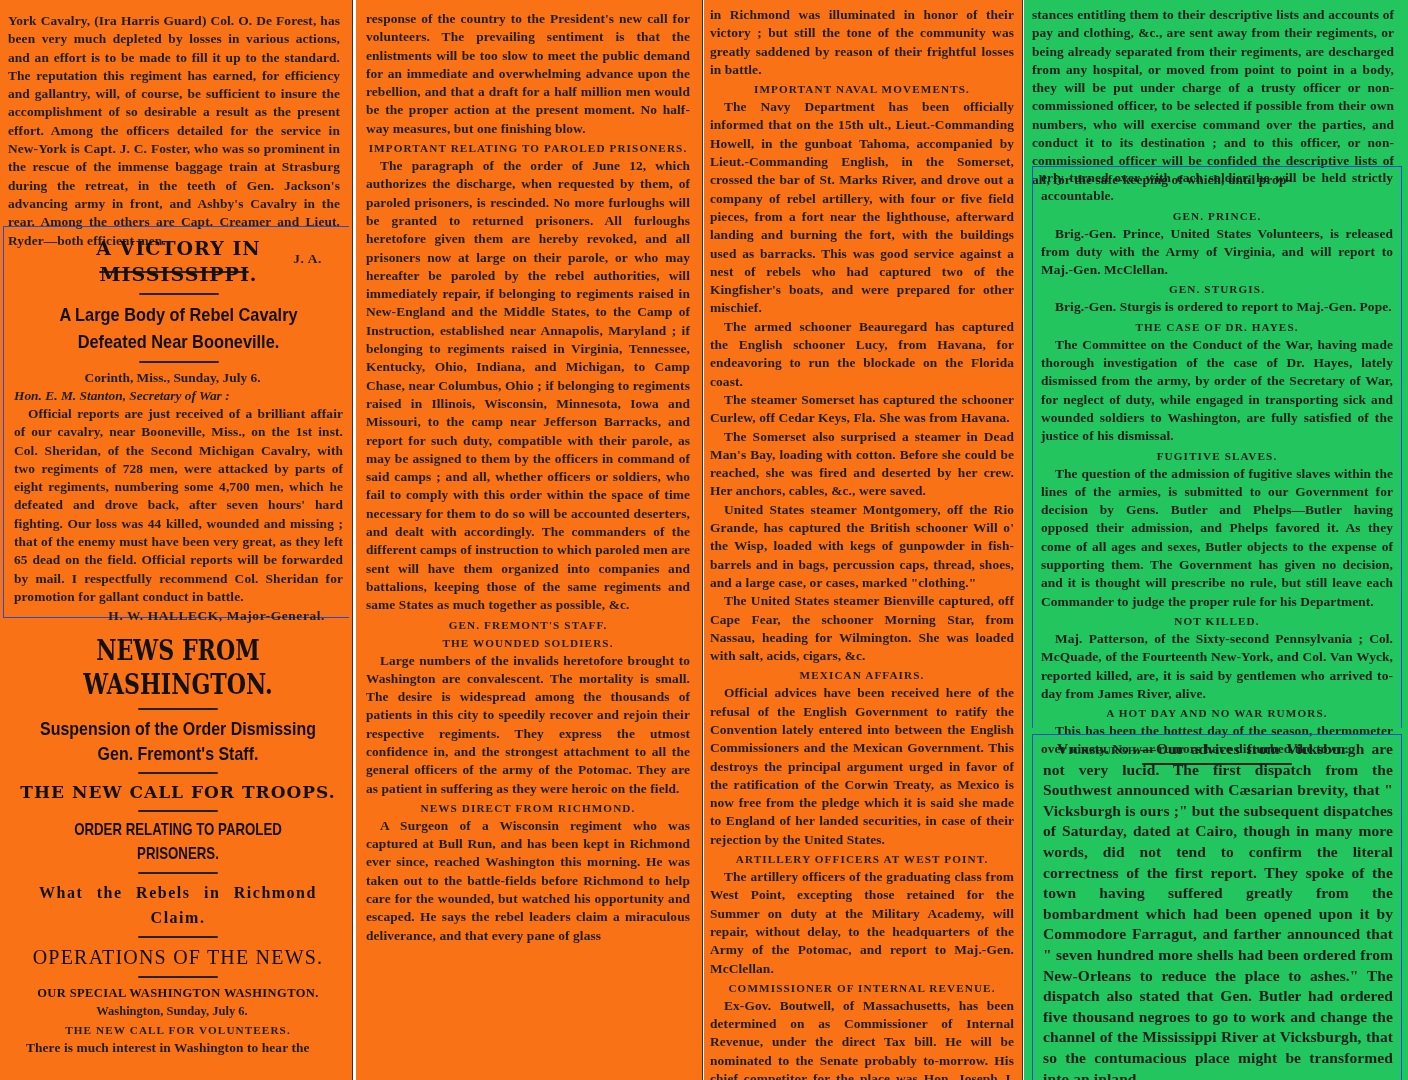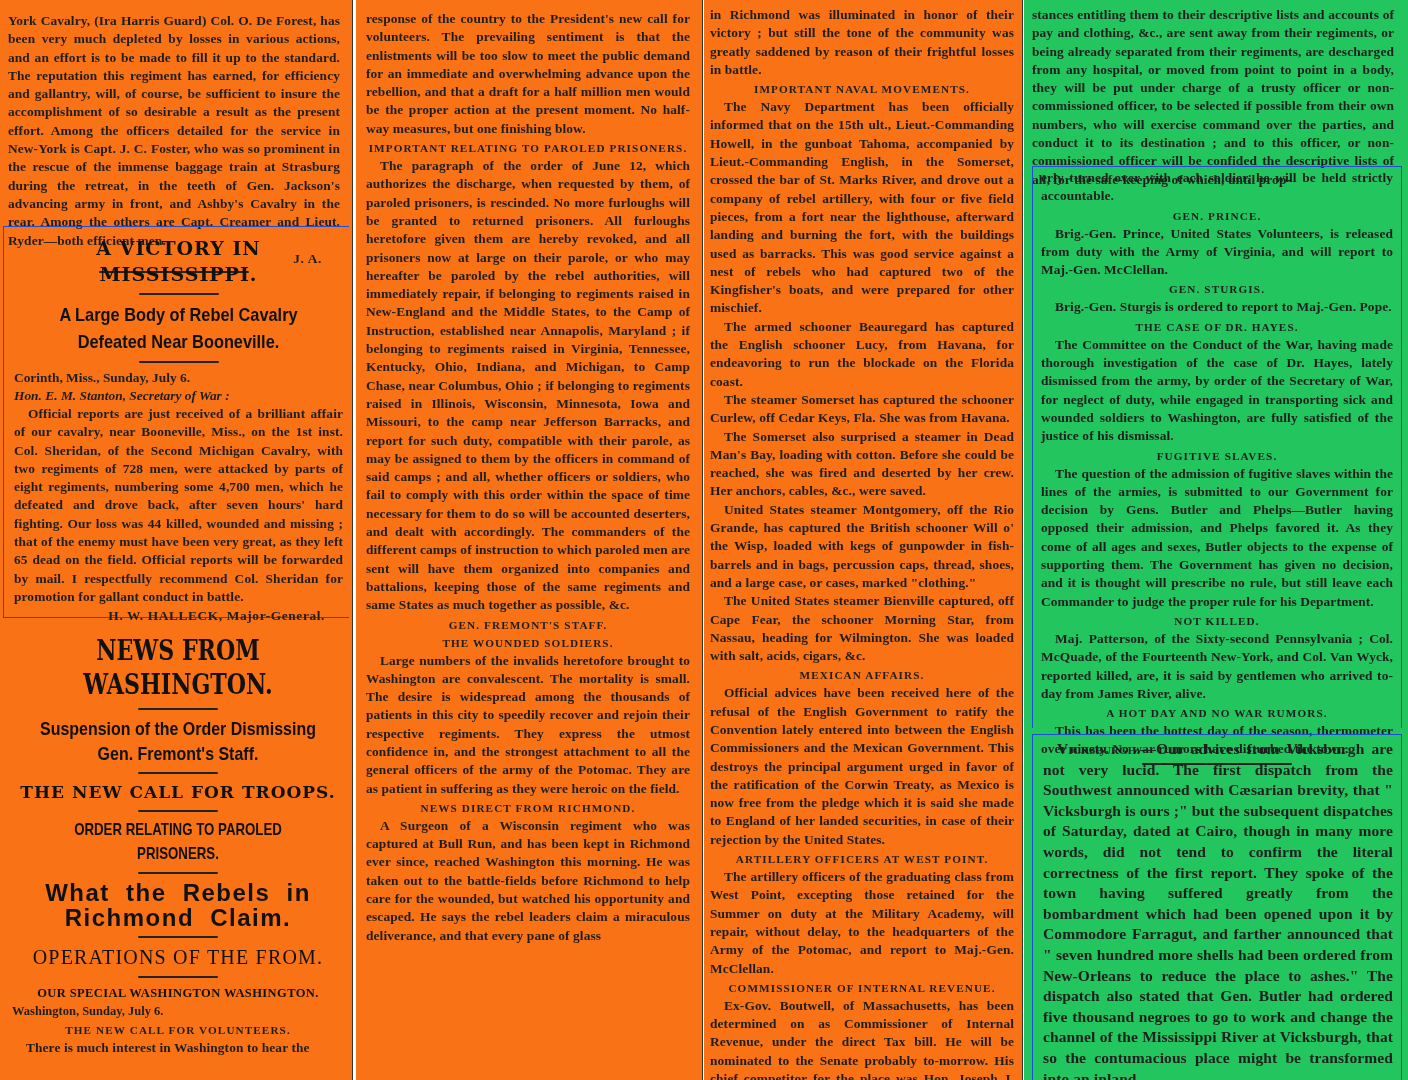--- a/index.html
+++ b/index.html
@@ -15,33 +15,33 @@
   }
   .p {
     margin:0; text-align:justify; font-size:13.4px; line-height:18.3px;
     text-indent:14px; font-weight:bold; letter-spacing:0.1px;
   }
   .p.noind { text-indent:0; }
   .sub {
     margin:2px 0 1px; text-align:center; font-size:11.2px; line-height:16px;
     font-weight:bold; letter-spacing:1.1px; text-transform:uppercase;
   }
-  .dateline { margin:0; text-align:left; font-size:13.4px; line-height:18px; font-weight:bold; padding-right:12px; }
+  .dateline { margin:0; text-align:center; font-size:13.4px; line-height:18px; font-weight:bold; padding-right:12px; }
   .salute { margin:0; font-size:13.4px; line-height:18px; font-weight:bold; font-style:italic; }
   .sig { margin:0; text-align:right; font-size:13.4px; line-height:20px; font-weight:bold; letter-spacing:0.6px; padding-right:18px;}
   .rule { width:80px; height:2px; background:#222; margin:6px auto; border-radius:1px; }
   .rule.long { width:150px; }
   .h1 { margin:0; text-align:center; font-weight:bold; color:#111; }
   .h-victory { font-size:19px; letter-spacing:1px; line-height:26px; font-family:"DejaVu Serif", serif; }
   .h-large { font-size:19px; line-height:27px; font-family:"Liberation Sans Narrow","Liberation Sans", sans-serif; transform:scaleX(0.86); transform-origin:center;}
   .h-news { font-size:27px; line-height:34px; font-family:"DejaVu Serif", serif; transform:scaleX(0.82); }
   .h-susp { font-size:19px; line-height:25px; font-family:"Liberation Sans", sans-serif; transform:scaleX(0.84); }
   .h-troops { font-size:17px; line-height:24px; letter-spacing:1px; font-family:"DejaVu Serif", serif; }
   .h-paroled { font-size:17px; line-height:24px; font-family:"Liberation Sans", sans-serif; transform:scaleX(0.78); }
-  .h-rebels { font-size:24px; line-height:25px; font-family:Liberation Sans, sans-serif; letter-spacing:1.5px; word-spacing:8px;}
+  .h-rebels { font-size:16px; line-height:25px; font-family:Liberation Serif, serif; letter-spacing:1.5px; word-spacing:8px;}
   .h-navy { font-size:20px; line-height:26px; font-family:"Liberation Serif", serif; font-weight:normal; letter-spacing:1.2px; }
   .h-dispatch { font-size:12.5px; line-height:18px; letter-spacing:0.4px; }
   .sc { font-variant:small-caps; }
   .box { border:1px solid #1d4ed8; box-sizing:border-box; }
   .vline { position:absolute; width:1px; background:#333; }
 </style>
 </head>
 <body>
 
 <div class="col" style="left:0; width:352px;">
@@ -66,21 +66,21 @@
     <h2 class="h1 h-news">NEWS FROM WASHINGTON.</h2>
     <div class="rule"></div>
     <h3 class="h1 h-susp">Suspension of the Order Dismissing Gen. Fremont's Staff.</h3>
     <div class="rule"></div>
     <h3 class="h1 h-troops">THE NEW CALL FOR TROOPS.</h3>
     <div class="rule"></div>
     <h3 class="h1 h-paroled">ORDER RELATING TO PAROLED PRISONERS.</h3>
     <div class="rule"></div>
     <h3 class="h1 h-rebels">What the Rebels in Richmond Claim.</h3>
     <div class="rule"></div>
-    <h3 class="h1 h-navy">OPERATIONS OF THE FROM.</h3>
+    <h3 class="h1 h-navy">OPERATIONS OF THE NEWS.</h3>
     <div class="rule"></div>
     <h4 class="h1 h-dispatch">OUR SPECIAL WASHINGTON WASHINGTON.</h4>
     <p class="dateline" style="font-size:12.5px;">Washington, Sunday, July 6.</p>
     <p class="sub">THE NEW CALL FOR VOLUNTEERS.</p>
     <p class="p">There is much interest in Washington to hear the</p>
   </div>
 </div>
 <div class="vline" style="left:352px; top:0; height:1080px;"></div>
 
 <div class="col" style="left:356px; width:346px; padding:10px 12px 0 10px;">

